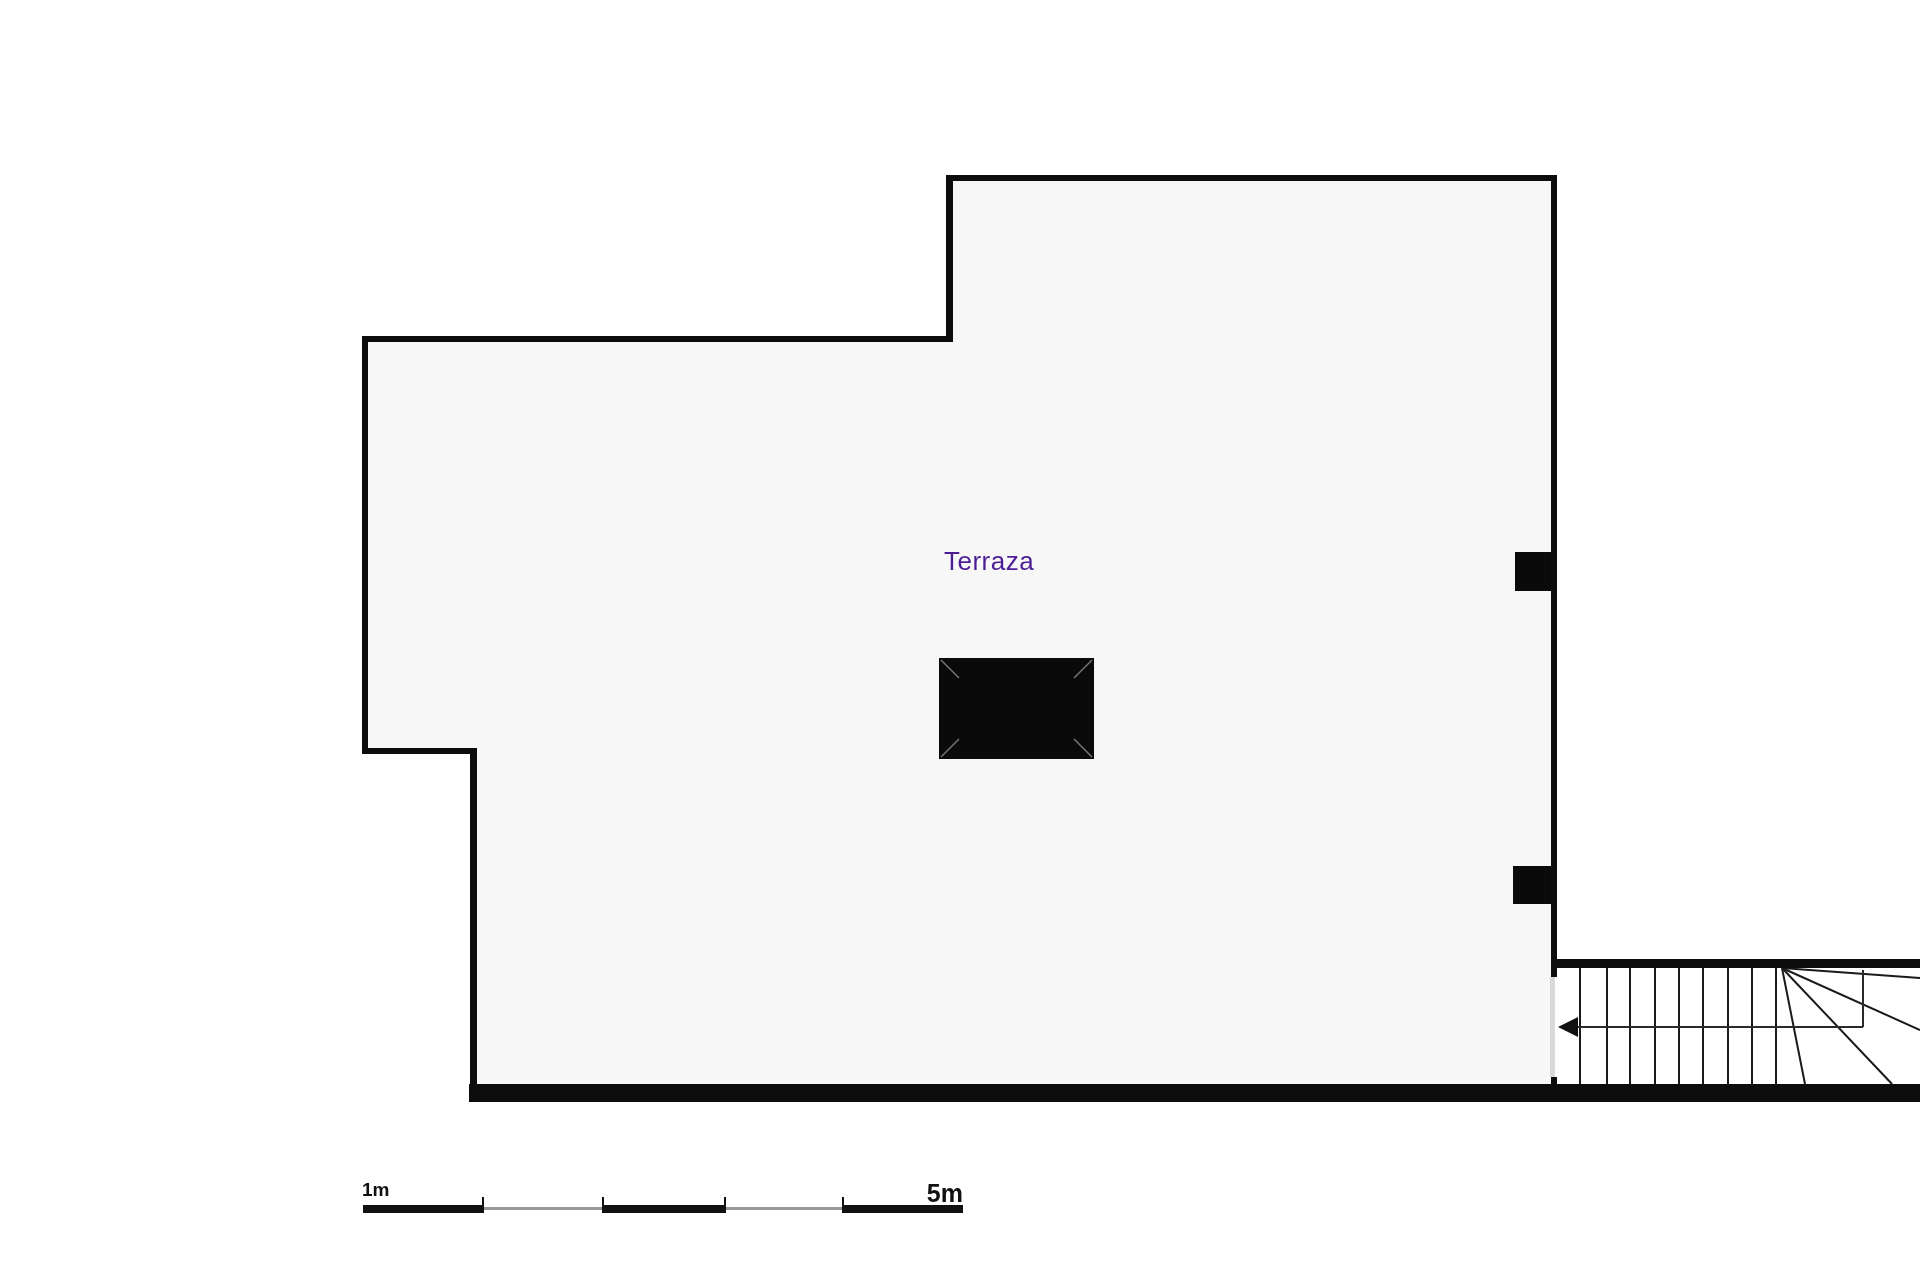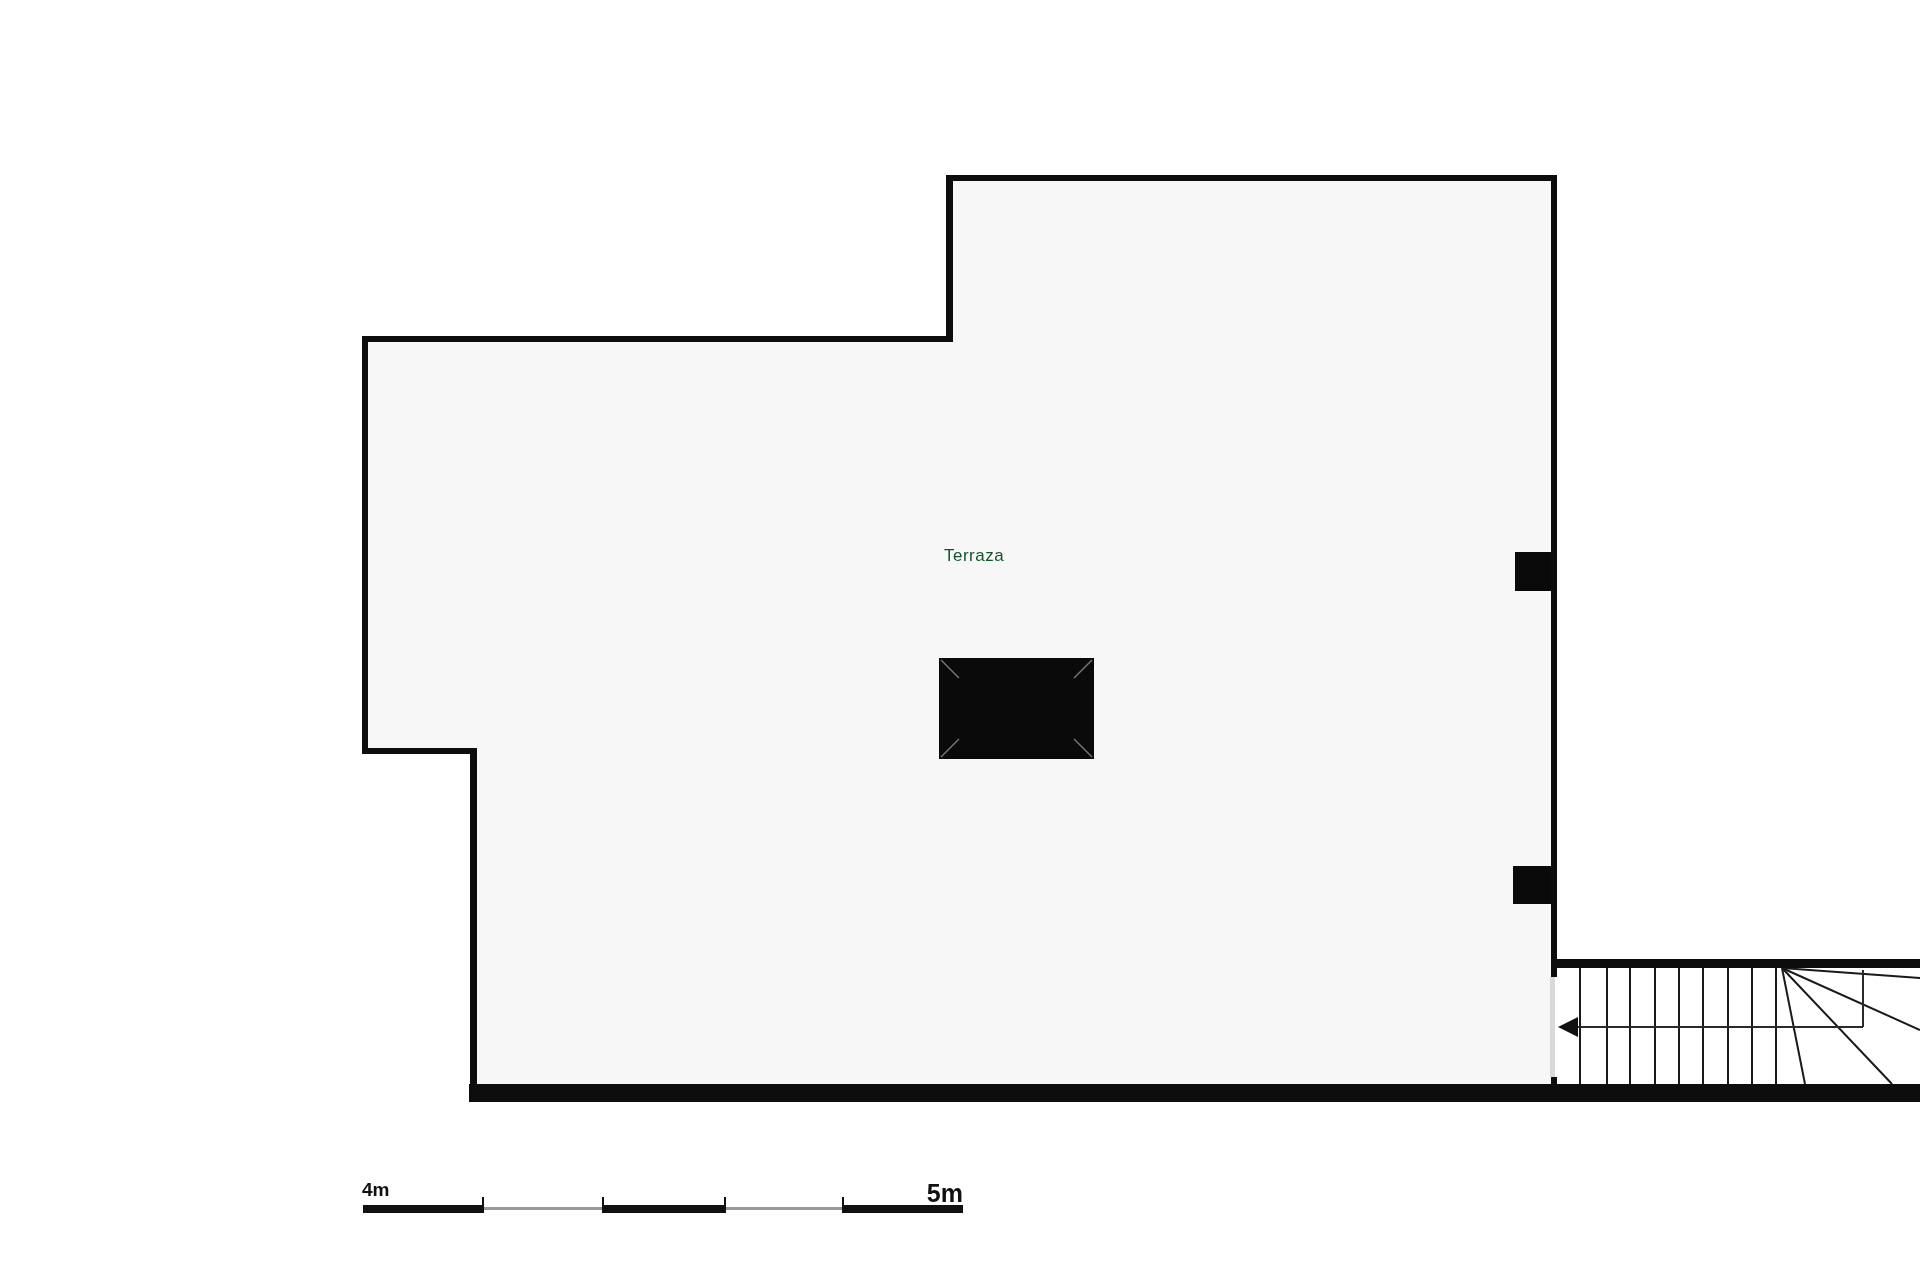--- a/index.html
+++ b/index.html
@@ -22,23 +22,23 @@
     display: block;
   }
   .overlay-label {
     position: absolute;
     white-space: nowrap;
     user-select: none;
   }
   #terraza-label {
     left: 944px;
     top: 546px;
-    font-size: 17px;
+    font-size: 26px;
     letter-spacing: 0.5px;
-    color: #14532d;
+    color: #4c1d95;
   }
   #scale-label-start {
     left: 362px;
     top: 1179px;
     font-size: 19px;
     font-weight: bold;
     color: #111111;
   }
   #scale-label-end {
     right: 957px;
@@ -96,16 +96,16 @@
         <rect x="843" y="1205" width="120" height="8" fill="#111111"></rect>
         <rect x="482" y="1197" width="2" height="16" fill="#111111"></rect>
         <rect x="602" y="1197" width="2" height="16" fill="#111111"></rect>
         <rect x="724" y="1197" width="2" height="16" fill="#111111"></rect>
         <rect x="842" y="1197" width="2" height="16" fill="#111111"></rect>
       </g>
   </svg>
 
   <div class="overlay-label" id="terraza-label">Terraza</div>
 
-  <div class="overlay-label" id="scale-label-start">4m</div>
+  <div class="overlay-label" id="scale-label-start">1m</div>
 
   <div class="overlay-label" id="scale-label-end">5m</div>
 </div>
 
 </body></html>

